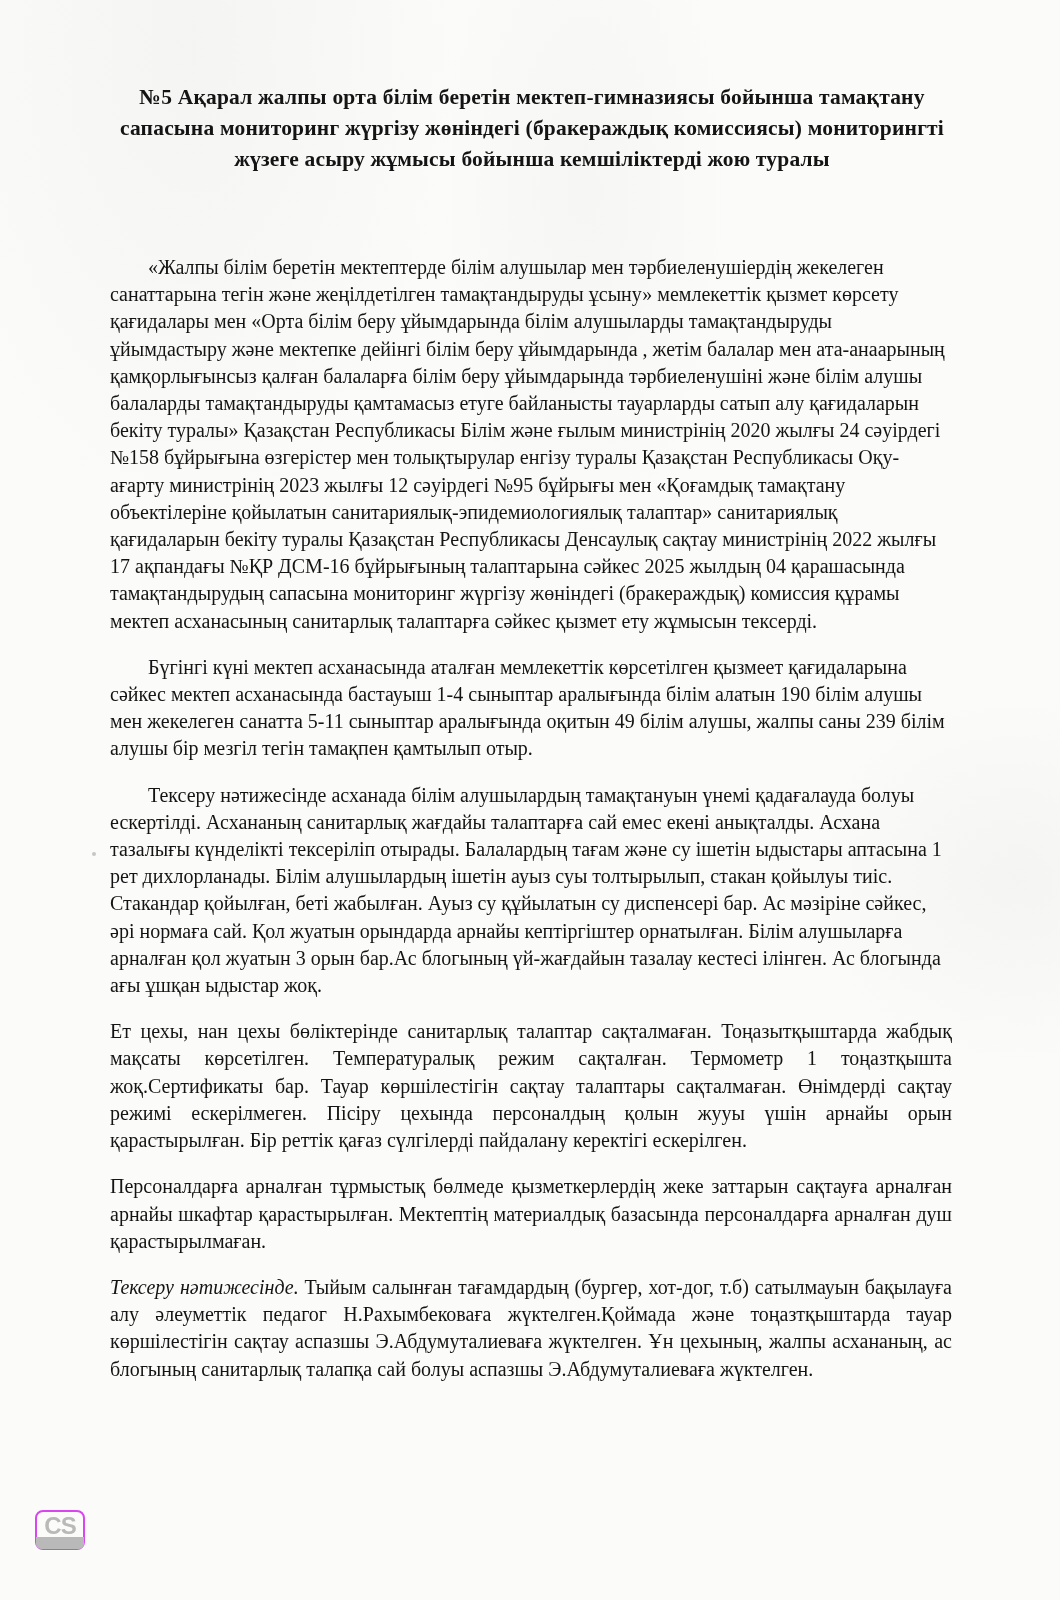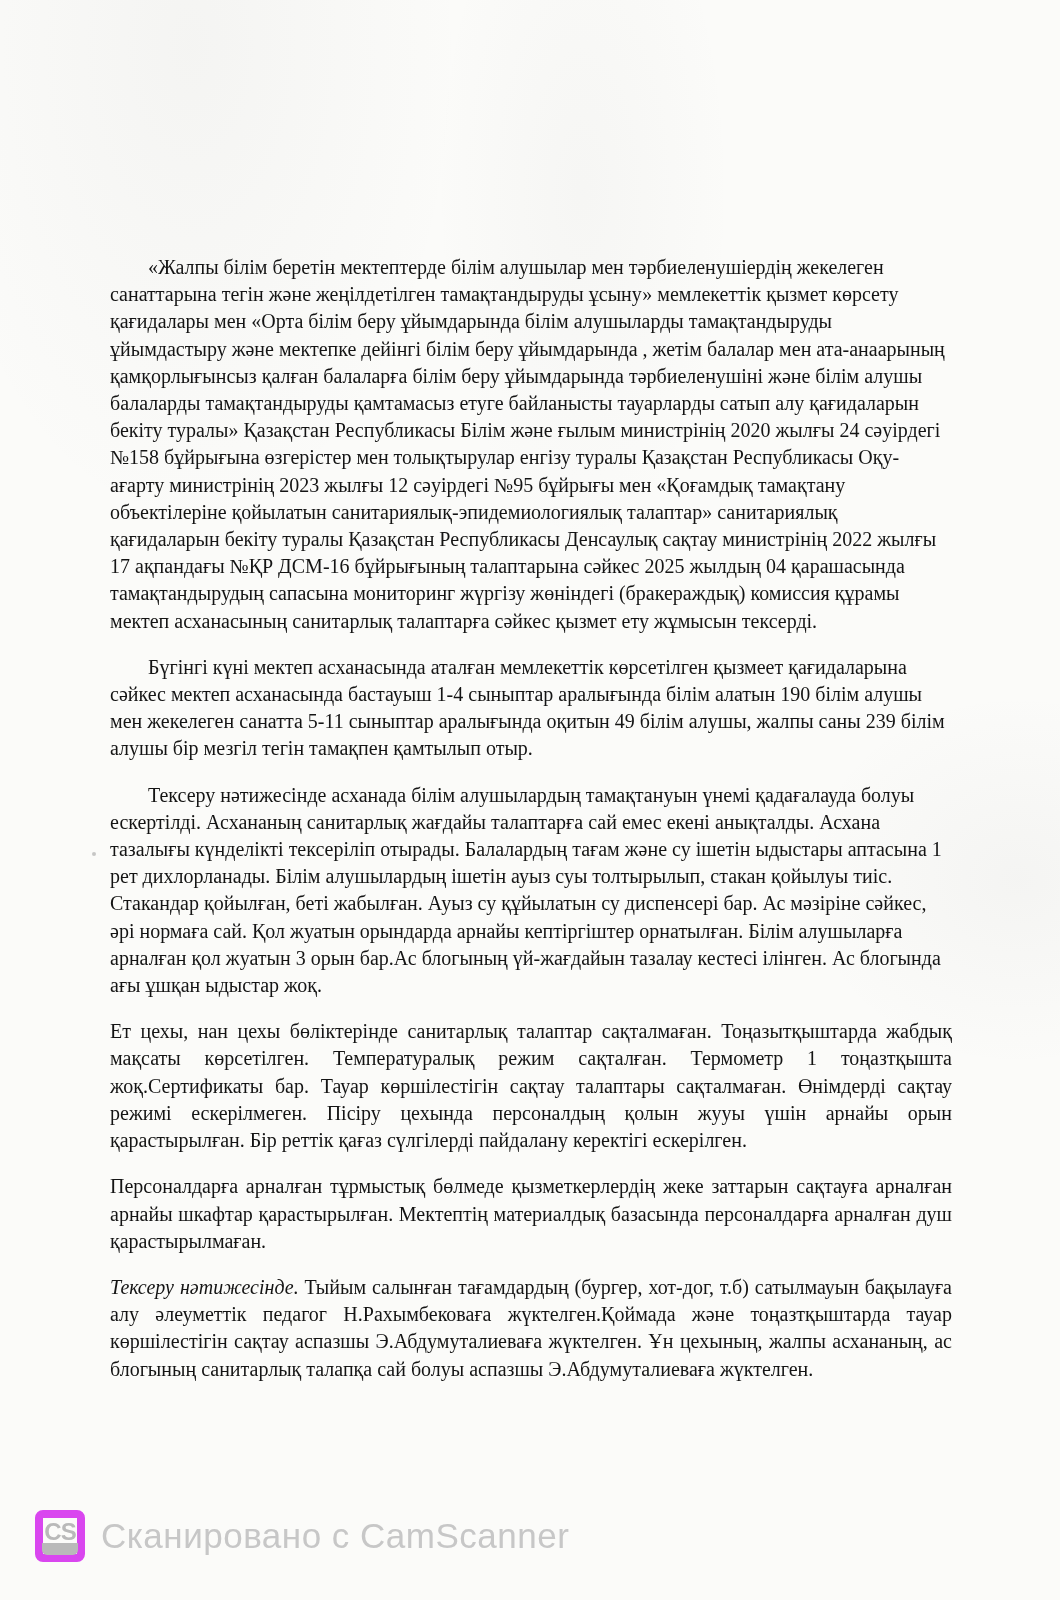--- a/index.html
+++ b/index.html
@@ -56,22 +56,22 @@
     width:4px;height:4px;border-radius:50%;
     background:#9a9a9a;opacity:.55;
   }
   .footer{
     position:absolute;
     left:35px;top:1510px;
     display:flex;align-items:center;gap:16px;
   }
   .cs-badge{
     position:relative;
-    width:50px;height:52px;
-    border:8px solid #d946ef;
+    width:50px;height:40px;
+    border:2px solid #d946ef;
     border-radius:8px;
     background:#fbfbf9;
     box-sizing:border-box;
     display:flex;align-items:center;justify-content:center;
   }
   .cs-badge .cs-text{
     font-family:"Liberation Sans", sans-serif;
     font-weight:bold;
     font-size:24px;
     color:#b9b9b9;
@@ -91,34 +91,34 @@
     color:#c7c7c7;
     letter-spacing:0.5px;
     white-space:nowrap;
   }
 </style>
 </head>
 <body>
 
 <div class="page">
 
+  <div class="title-block">№5 Ақарал жалпы орта білім беретін мектеп-гимназиясы бойынша тамақтану сапасына мониторинг жүргізу жөніндегі (бракераждық комиссиясы) мониторингті жүзеге асыру жұмысы бойынша кемшіліктерді жою туралы</div>
 
 
   <div class="body-block">
     <p class="para indent">«Жалпы білім беретін мектептерде білім алушылар мен тәрбиеленушіердің жекелеген санаттарына тегін және жеңілдетілген тамақтандыруды ұсыну» мемлекеттік қызмет көрсету қағидалары мен «Орта білім беру ұйымдарында білім алушыларды тамақтандыруды ұйымдастыру және мектепке дейінгі білім беру ұйымдарында , жетім балалар мен ата-анаарының қамқорлығынсыз қалған балаларға білім беру ұйымдарында тәрбиеленушіні және білім алушы балаларды тамақтандыруды қамтамасыз етуге байланысты тауарларды сатып алу қағидаларын бекіту туралы» Қазақстан Республикасы Білім және ғылым министрінің 2020 жылғы 24 сәуірдегі №158 бұйрығына өзгерістер мен толықтырулар енгізу туралы Қазақстан Республикасы Оқу-ағарту министрінің 2023 жылғы 12 сәуірдегі №95 бұйрығы мен «Қоғамдық тамақтану объектілеріне қойылатын санитариялық-эпидемиологиялық талаптар» санитариялық қағидаларын бекіту туралы Қазақстан Республикасы Денсаулық сақтау министрінің 2022 жылғы 17 ақпандағы №ҚР ДСМ-16 бұйрығының талаптарына сәйкес 2025 жылдың 04 қарашасында тамақтандырудың сапасына мониторинг жүргізу жөніндегі (бракераждық) комиссия құрамы мектеп асханасының санитарлық талаптарға сәйкес қызмет ету жұмысын тексерді.</p>
     <p class="para indent">Бүгінгі күні мектеп асханасында аталған мемлекеттік көрсетілген қызмеет қағидаларына сәйкес мектеп асханасында бастауыш 1-4 сыныптар аралығында білім алатын 190 білім алушы мен жекелеген санатта 5-11 сыныптар аралығында оқитын 49 білім алушы, жалпы саны 239 білім алушы бір мезгіл тегін тамақпен қамтылып отыр.</p>
     <p class="para indent">Тексеру нәтижесінде асханада білім алушылардың тамақтануын үнемі қадағалауда болуы ескертілді. Асхананың санитарлық жағдайы талаптарға сай емес екені анықталды. Асхана тазалығы күнделікті тексеріліп отырады. Балалардың тағам және су ішетін ыдыстары аптасына 1 рет дихлорланады. Білім алушылардың ішетін ауыз суы толтырылып, стакан қойылуы тиіс. Стакандар қойылған, беті жабылған. Ауыз су құйылатын су диспенсері бар. Ас мәзіріне сәйкес, әрі нормаға сай. Қол жуатын орындарда арнайы кептіргіштер орнатылған. Білім алушыларға арналған қол жуатын 3 орын бар.Ас блогының үй-жағдайын тазалау кестесі ілінген. Ас блогында ағы ұшқан ыдыстар жоқ.</p>
     <p class="para justify">Ет цехы, нан цехы бөліктерінде санитарлық талаптар сақталмаған. Тоңазытқыштарда жабдық мақсаты көрсетілген. Температуралық режим сақталған. Термометр 1 тоңазтқышта жоқ.Сертификаты бар. Тауар көршілестігін сақтау талаптары сақталмаған. Өнімдерді сақтау режимі ескерілмеген. Пісіру цехында персоналдың қолын жууы үшін арнайы орын қарастырылған. Бір реттік қағаз сүлгілерді пайдалану керектігі ескерілген.</p>
     <p class="para justify">Персоналдарға арналған тұрмыстық бөлмеде қызметкерлердің жеке заттарын сақтауға арналған арнайы шкафтар қарастырылған. Мектептің материалдық базасында персоналдарға арналған душ қарастырылмаған.</p>
     <p class="para justify"><span class="lead-italic">Тексеру нәтижесінде.</span><span> Тыйым салынған тағамдардың (бургер, хот-дог, т.б) сатылмауын бақылауға алу әлеуметтік педагог Н.Рахымбековаға жүктелген.Қоймада және тоңазтқыштарда тауар көршілестігін сақтау аспазшы Э.Абдумуталиеваға жүктелген. Ұн цехының, жалпы асхананың, ас блогының санитарлық талапқа сай болуы аспазшы Э.Абдумуталиеваға жүктелген.</span></p>
   </div>
 
   <div class="artifact-dot" style="left:92px;top:852px;"></div>
 
   <div class="footer">
     <div class="cs-badge">
       <span class="cs-text">CS</span>
       <span class="cs-bar"></span>
     </div>
-    <div class="footer-label">Сканировано с CamScanner</div>
   </div>
 
 </div>
 
 </body></html>

